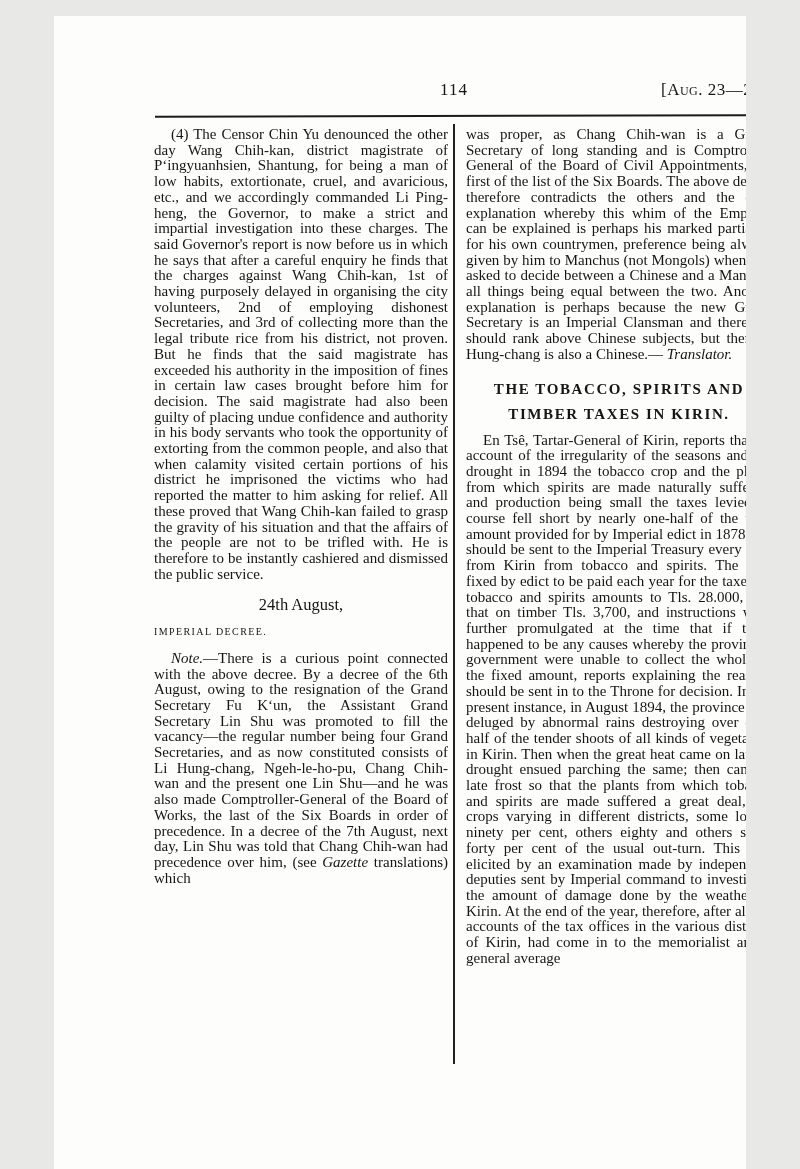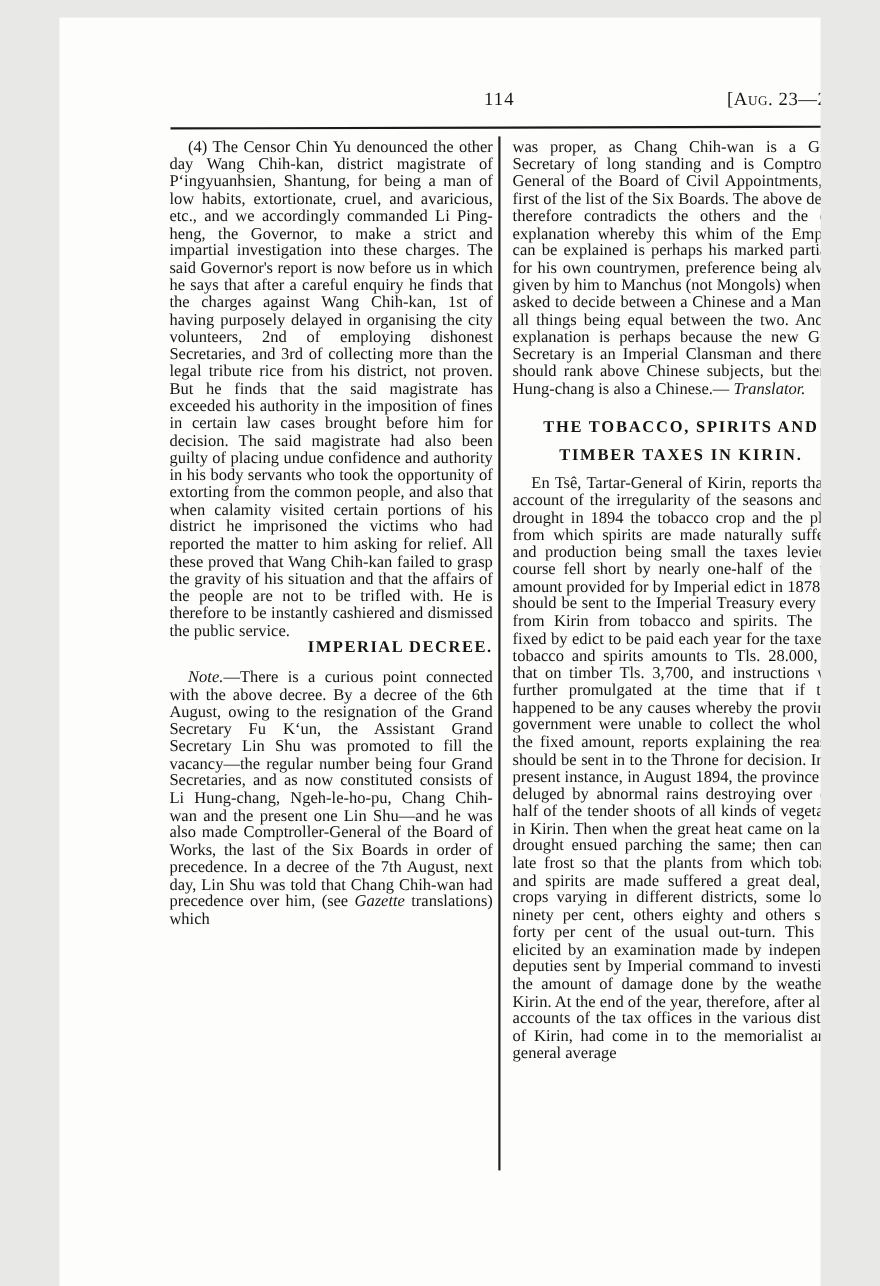--- a/index.html
+++ b/index.html
@@ -64,24 +64,24 @@
   .col-right { left: 412px; width: 306px; }
   .b-para { text-indent: 17px; }
   .b-cont { text-indent: 0; }
   .b-date {
     text-align: center;
     text-indent: 0;
     font-size: 16.5px;
     margin: 15px 0 11px 0;
   }
   .b-decree {
-    text-align: right;
+    text-align: left;
     text-indent: 0;
-    font-size: 15px;
-    font-weight: bold;
+    font-size: 10px;
+    font-weight: normal;
     letter-spacing: 1.4px;
     margin: 0 0 11px 0;
   }
   .b-section {
     text-align: center;
     text-indent: 0;
     font-size: 15px;
     font-weight: bold;
     letter-spacing: 1.6px;
     line-height: 1.7;
@@ -92,20 +92,21 @@
 </head>
 <body>
 
 <div class="page">
   <div class="page-number">114</div>
   <div class="issue-date">[Aug. 23—24.</div>
   <div class="header-rule"></div>
   <div class="column-divider"></div>
   <div class="col col-left">
       <div class="b-para"><span>(4) The Censor Chin Yu denounced the other day Wang Chih-kan, district magistrate of P‘ingyuanhsien, Shantung, for being a man of low habits, extortionate, cruel, and avaricious, etc., and we accordingly commanded Li Ping-heng, the Governor, to make a strict and impartial investigation into these charges. The said Governor's report is now before us in which he says that after a careful enquiry he finds that the charges against Wang Chih-kan, 1st of having purposely delayed in organising the city volunteers, 2nd of employing dishonest Secretaries, and 3rd of collecting more than the legal tribute rice from his district, not proven. But he finds that the said magistrate has exceeded his authority in the imposition of fines in certain law cases brought before him for decision. The said magistrate had also been guilty of placing undue confidence and authority in his body servants who took the opportunity of extorting from the common people, and also that when calamity visited certain portions of his district he imprisoned the victims who had reported the matter to him asking for relief. All these proved that Wang Chih-kan failed to grasp the gravity of his situation and that the affairs of the people are not to be trifled with. He is therefore to be instantly cashiered and dismissed the public service.</span></div>
+      <div class="b-date"><span>24th August,</span></div>
       <div class="b-decree"><span>IMPERIAL DECREE.</span></div>
       <div class="b-para"><em>Note.</em><span>—There is a curious point connected with the above decree. By a decree of the 6th August, owing to the resignation of the Grand Secretary Fu K‘un, the Assistant Grand Secretary Lin Shu was promoted to fill the vacancy—the regular number being four Grand Secretaries, and as now constituted consists of Li Hung-chang, Ngeh-le-ho-pu, Chang Chih-wan and the present one Lin Shu—and he was also made Comptroller-General of the Board of Works, the last of the Six Boards in order of precedence. In a decree of the 7th August, next day, Lin Shu was told that Chang Chih-wan had precedence over him, (see </span><em>Gazette</em><span> translations) which</span></div>
     </div>
   <div class="col col-right">
       <div class="b-cont"><span>was proper, as Chang Chih-wan is a Grand Secretary of long standing and is Comptroller-General of the Board of Civil Appointments, the first of the list of the Six Boards. The above decree therefore contradicts the others and the only explanation whereby this whim of the Emperor can be explained is perhaps his marked partiality for his own countrymen, preference being always given by him to Manchus (not Mongols) whenever asked to decide between a Chinese and a Manchu, all things being equal between the two. Another explanation is perhaps because the new Grand Secretary is an Imperial Clansman and therefore should rank above Chinese subjects, but then Li Hung-chang is also a Chinese.— </span><em>Translator.</em></div>
       <div class="b-section"><span>THE TOBACCO, SPIRITS AND TIMBER TAXES IN KIRIN.</span></div>
       <div class="b-para"><span>En Tsê, Tartar-General of Kirin, reports that on account of the irregularity of the seasons and the drought in 1894 the tobacco crop and the plants from which spirits are made naturally suffered, and production being small the taxes levied of course fell short by nearly one-half of the total amount provided for by Imperial edict in 1878 that should be sent to the Imperial Treasury every year from Kirin from tobacco and spirits. The sum fixed by edict to be paid each year for the taxes on tobacco and spirits amounts to Tls. 28.000, and that on timber Tls. 3,700, and instructions were further promulgated at the time that if there happened to be any causes whereby the provincial government were unable to collect the whole of the fixed amount, reports explaining the reasons should be sent in to the Throne for decision. In the present instance, in August 1894, the province was deluged by abnormal rains destroying over one-half of the tender shoots of all kinds of vegetation in Kirin. Then when the great heat came on later a drought ensued parching the same; then came a late frost so that the plants from which tobacco and spirits are made suffered a great deal, the crops varying in different districts, some losing ninety per cent, others eighty and others some forty per cent of the usual out-turn. This was elicited by an examination made by independent deputies sent by Imperial command to investigate the amount of damage done by the weather in Kirin. At the end of the year, therefore, after all the accounts of the tax offices in the various districts of Kirin, had come in to the memorialist and a general average</span></div>
     </div>
 </div>
 

